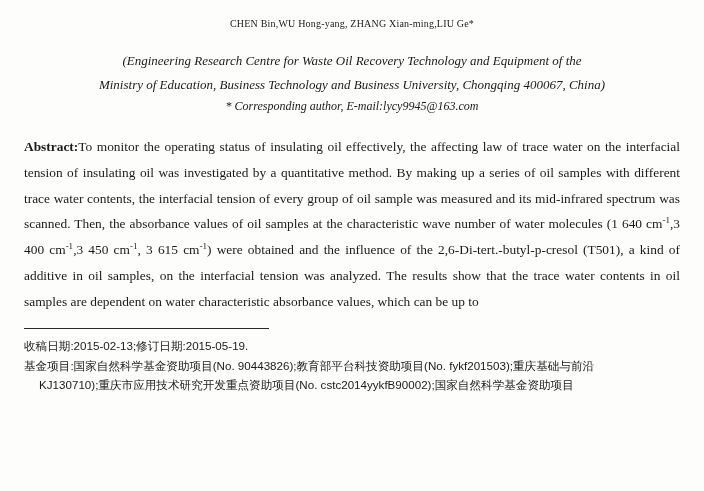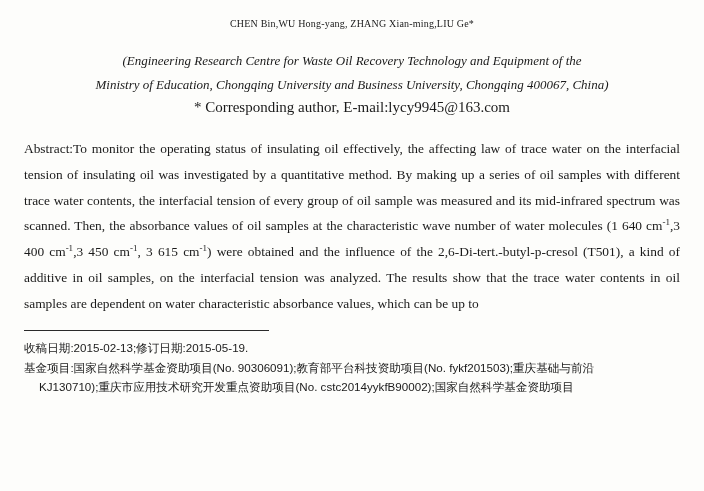--- a/index.html
+++ b/index.html
@@ -36,34 +36,35 @@
     line-height: 1.85;
     font-family: "Liberation Serif", serif;
     margin: 0 6px;
   }
   .affiliation .line {
     display: block;
     white-space: nowrap;
   }
   .corresponding {
     text-align: center;
-    font-size: 15px;
+    font-style: italic;
+    font-size: 12px;
     margin-top: 2px;
   }
   .abstract {
     margin-top: 20px;
     font-size: 13.4px;
     line-height: 1.92;
     text-align: justify;
     text-justify: inter-word;
     font-family: "Liberation Serif", serif;
     padding: 0 2px;
   }
   .abstract .label {
-    font-weight: normal;
+    font-weight: bold;
   }
   .abstract sup {
     font-size: 9px;
     vertical-align: super;
     line-height: 0;
   }
   .rule {
     border: none;
     border-top: 1px solid #2a2a2a;
     margin: 14px 2px 8px 2px;
@@ -91,32 +92,32 @@
 </style>
 </head>
 <body>
 
 <div class="page">
 
   <div class="authors">CHEN Bin,WU Hong-yang, ZHANG Xian-ming,LIU Ge*</div>
 
   <div class="affiliation">
     <span class="line">(Engineering Research Centre for Waste Oil Recovery Technology and Equipment of the</span>
-    <span class="line">Ministry of Education, Chongqing University and Business University, Chongqing 400067, China)</span>
+    <span class="line">Ministry of Education, Business Technology and Business University, Chongqing 400067, China)</span>
   </div>
 
   <div class="corresponding">* Corresponding author, E-mail:lycy9945@163.com</div>
 
   <div class="abstract">
     <span class="label">Abstract:</span><span>To monitor the operating status of insulating oil effectively, the affecting law of trace water on the interfacial tension of insulating oil was investigated by a quantitative method. By making up a series of oil samples with different trace water contents, the interfacial tension of every group of oil sample was measured and its mid-infrared spectrum was scanned. Then, the absorbance values of oil samples at the characteristic wave number of water molecules (1 640 cm</span><sup>-1</sup><span>,3 400 cm</span><sup>-1</sup><span>,3 450 cm</span><sup>-1</sup><span>, 3 615 cm</span><sup>-1</sup><span>) were obtained and the influence of the 2,6-Di-tert.-butyl-p-cresol (T501), a kind of additive in oil samples, on the interfacial tension was analyzed. The results show that the trace water contents in oil samples are dependent on water characteristic absorbance values, which can be up to</span>
   </div>
 
   <hr class="rule">
 
   <div class="footnotes">
     <div class="footnote">收稿日期:2015-02-13;修订日期:2015-05-19.</div>
     <div class="footnote">
-      <span>基金项目:国家自然科学基金资助项目(No. 90306091);教育部平台科技资助项目(No. fykf201503);重庆基础与前沿</span>
+      <span>基金项目:国家自然科学基金资助项目(No. 90443826);教育部平台科技资助项目(No. fykf201503);重庆基础与前沿</span>
       <span class="cont2">KJ130710);重庆市应用技术研究开发重点资助项目(No. cstc2014yykfB90002);国家自然科学基金资助项目</span>
     </div>
   </div>
 
 </div>
 
 </body></html>

